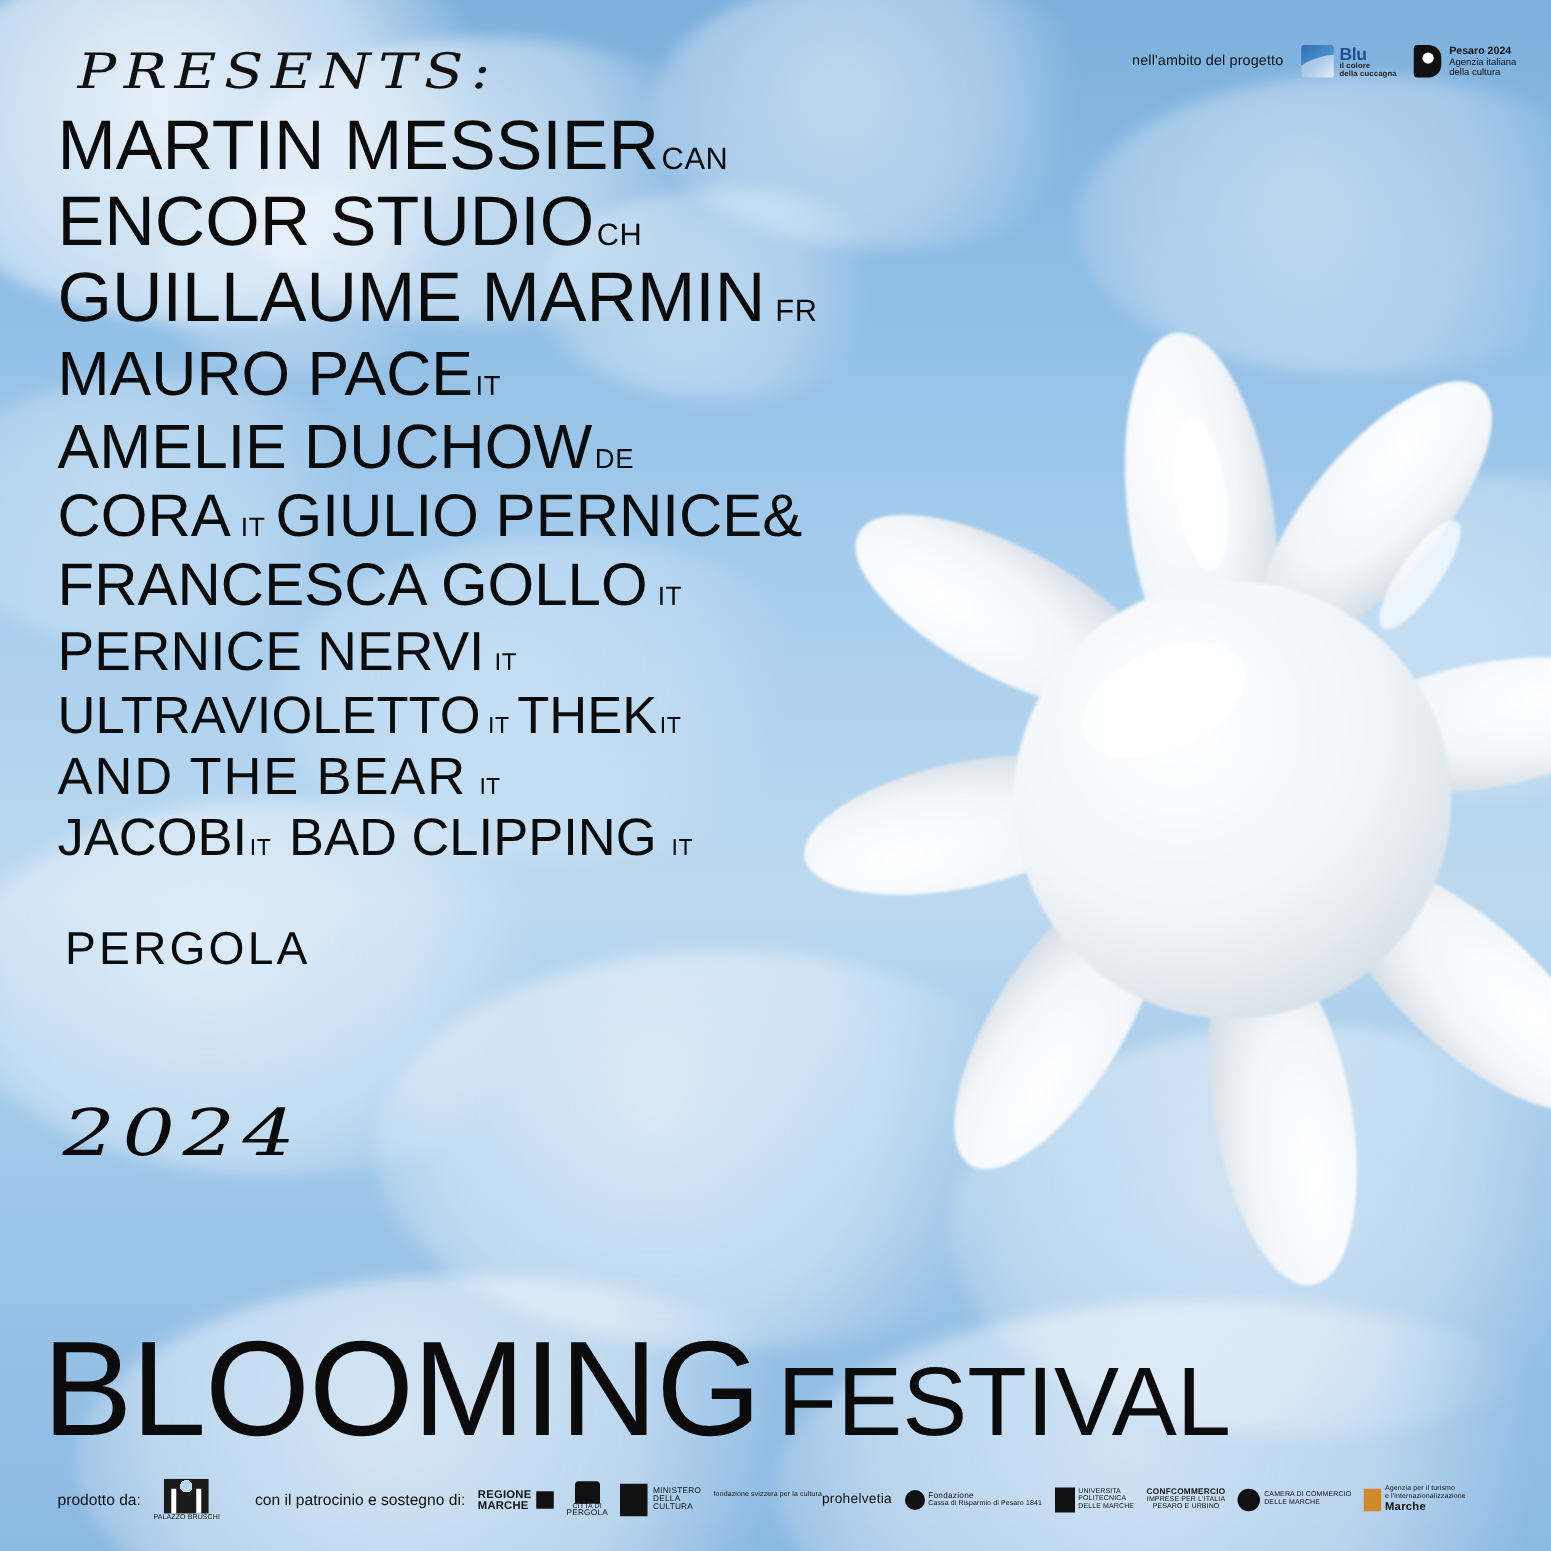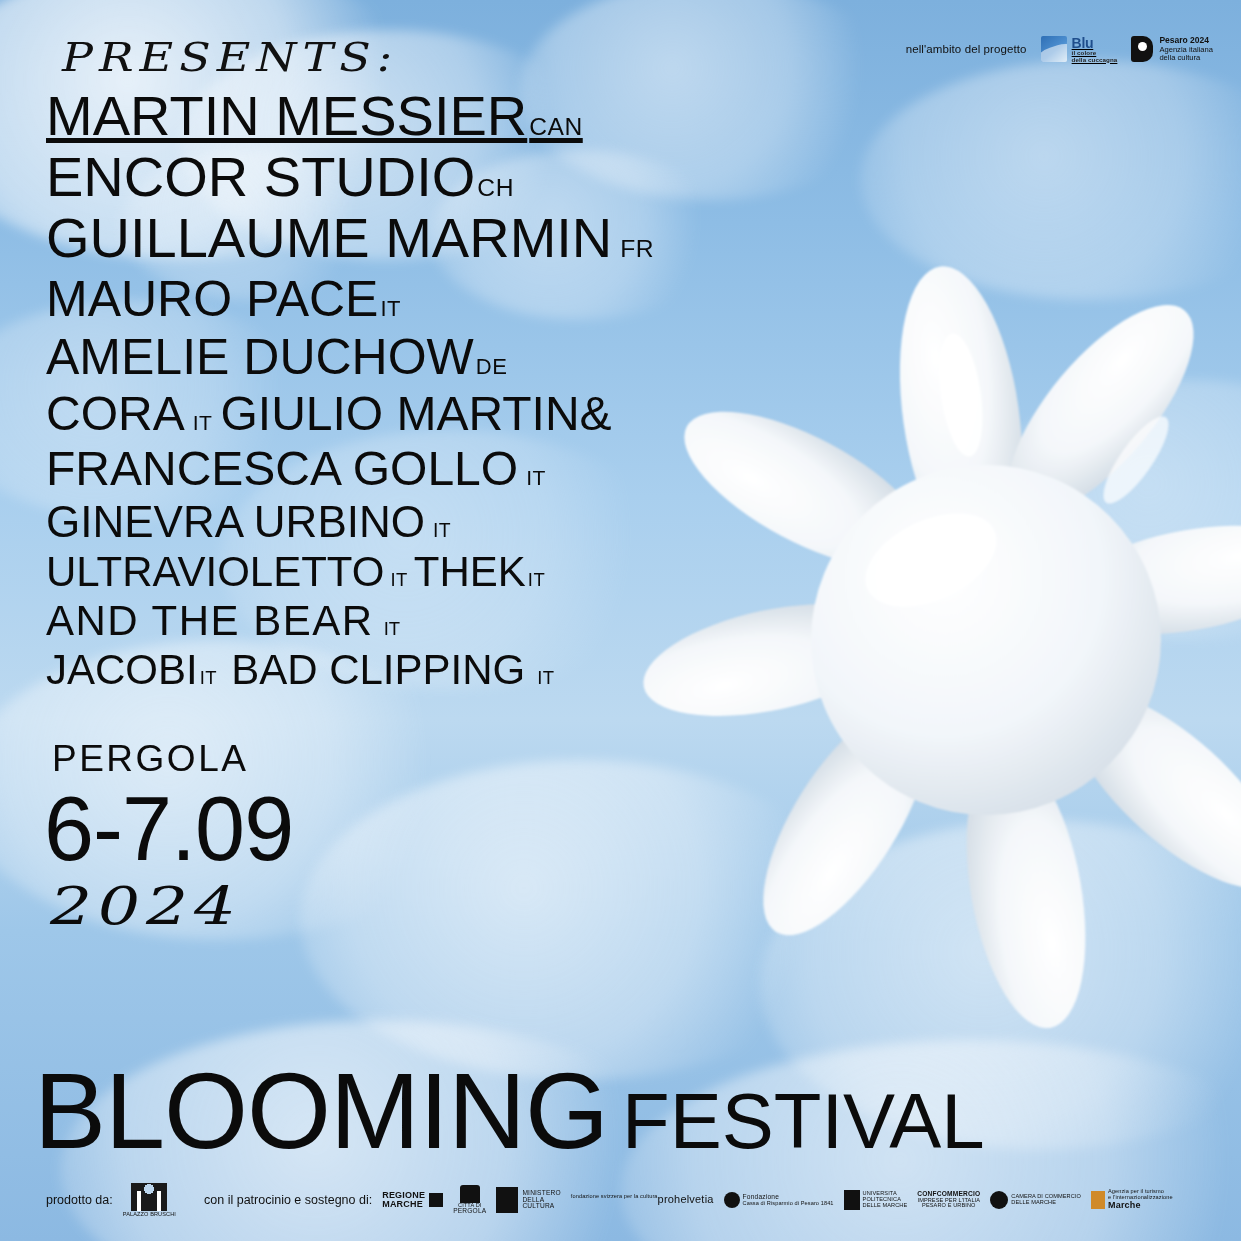--- a/index.html
+++ b/index.html
@@ -73,21 +73,21 @@
   .blu-sq {
     width: 26px; height: 26px;
     background: linear-gradient(140deg,#2f6fb5 0%, #4d8fd0 55%, #bcd8ee 100%);
     border-radius: 2px;
     position: relative; overflow: hidden;
   }
   .blu-sq:after{
     content:""; position:absolute; left:-4px; bottom:-6px; width:40px; height:22px;
     background: rgba(255,255,255,.55); transform: rotate(-18deg); border-radius: 40%;
   }
-  .blu-txt { line-height: 1.02; text-decoration: underline; }
+  .blu-txt { line-height: 1.02; }
   .blu-txt .b1 { font-size: 14px; font-weight: 700; color: #1f4e8c; letter-spacing: -.3px; }
   .blu-txt .b2 { font-size: 6.2px; font-weight: 700; color: #222; letter-spacing: .1px; }
   .pesaro {
     display: flex; align-items: center; gap: 6px;
   }
   .pesaro-mark {
     width: 22px; height: 26px; position: relative;
   }
   .pesaro-mark .p-body{
     position:absolute; inset:0;
@@ -128,21 +128,21 @@
     display: block;
   }
   .ln .nm { font-weight: 400; }
   .cc {
     font-size: .44em;
     font-weight: 400;
     letter-spacing: .5px;
     vertical-align: baseline;
     padding-left: 2px;
   }
-  .l1 { font-size: 56px; margin-bottom: 5px; text-decoration: underline; }
+  .l1 { font-size: 56px; margin-bottom: 5px; }
   .l2 { font-size: 56px; margin-bottom: 5px; }
   .l3 { font-size: 56px; margin-bottom: 8px; }
   .l4 { font-size: 50px; margin-bottom: 8px; }
   .l5 { font-size: 50px; margin-bottom: 8px; }
   .l6 { font-size: 48px; margin-bottom: 7px; }
   .l7 { font-size: 48px; margin-bottom: 7px; }
   .l8 { font-size: 44px; margin-bottom: 7px; }
   .l9 { font-size: 42px; margin-bottom: 7px; }
   .l10{ font-size: 42px; margin-bottom: 7px; letter-spacing: 1.5px; }
   .l11{ font-size: 42px; margin-bottom: 0px; }
@@ -344,46 +344,45 @@
 
     <span class="ln l4">
       <span class="nm">MAURO PACE</span><span class="cc">IT</span>
     </span>
 
     <span class="ln l5">
       <span class="nm">AMELIE DUCHOW</span><span class="cc">DE</span>
     </span>
 
     <span class="ln l6">
-      <span class="nm">CORA</span><span class="cc" style="padding:0 8px">IT</span><span class="nm">GIULIO MARTIN</span><span>&amp;</span>
+      <span class="nm">CORA</span><span class="cc" style="padding:0 8px">IT</span><span class="nm">GIULIO PERNICE</span><span>&amp;</span>
     </span>
 
     <span class="ln l7">
       <span class="nm">FRANCESCA GOLLO</span><span class="cc" style="padding-left:8px">IT</span>
     </span>
 
     <span class="ln l8">
-      <span class="nm">GINEVRA URBINO</span><span class="cc" style="padding-left:8px">IT</span>
+      <span class="nm">PERNICE NERVI</span><span class="cc" style="padding-left:8px">IT</span>
     </span>
 
     <span class="ln l9">
       <span class="nm">ULTRAVIOLETTO</span><span class="cc" style="padding:0 6px">IT</span><span class="nm">THEK</span><span class="cc">IT</span>
     </span>
 
     <span class="ln l10">
       <span class="nm">AND THE BEAR</span><span class="cc" style="padding-left:10px;letter-spacing:0">IT</span>
     </span>
 
     <span class="ln l11">
       <span class="nm">JACOBI</span><span class="cc">IT</span><span class="nm" style="padding-left:14px">BAD CLIPPING</span><span class="cc" style="padding-left:12px">IT</span>
     </span>
   </div>
 
   <div class="city">PERGOLA</div>
-  <div class="dates">6-7.09</div>
   <div class="year">2024</div>
 
   <div class="subtitle">
   </div>
 
   <div class="bigtitle">
     <span class="blooming">BLOOMING</span><span class="festival">FESTIVAL</span>
   </div>
 
   <div class="footer">

